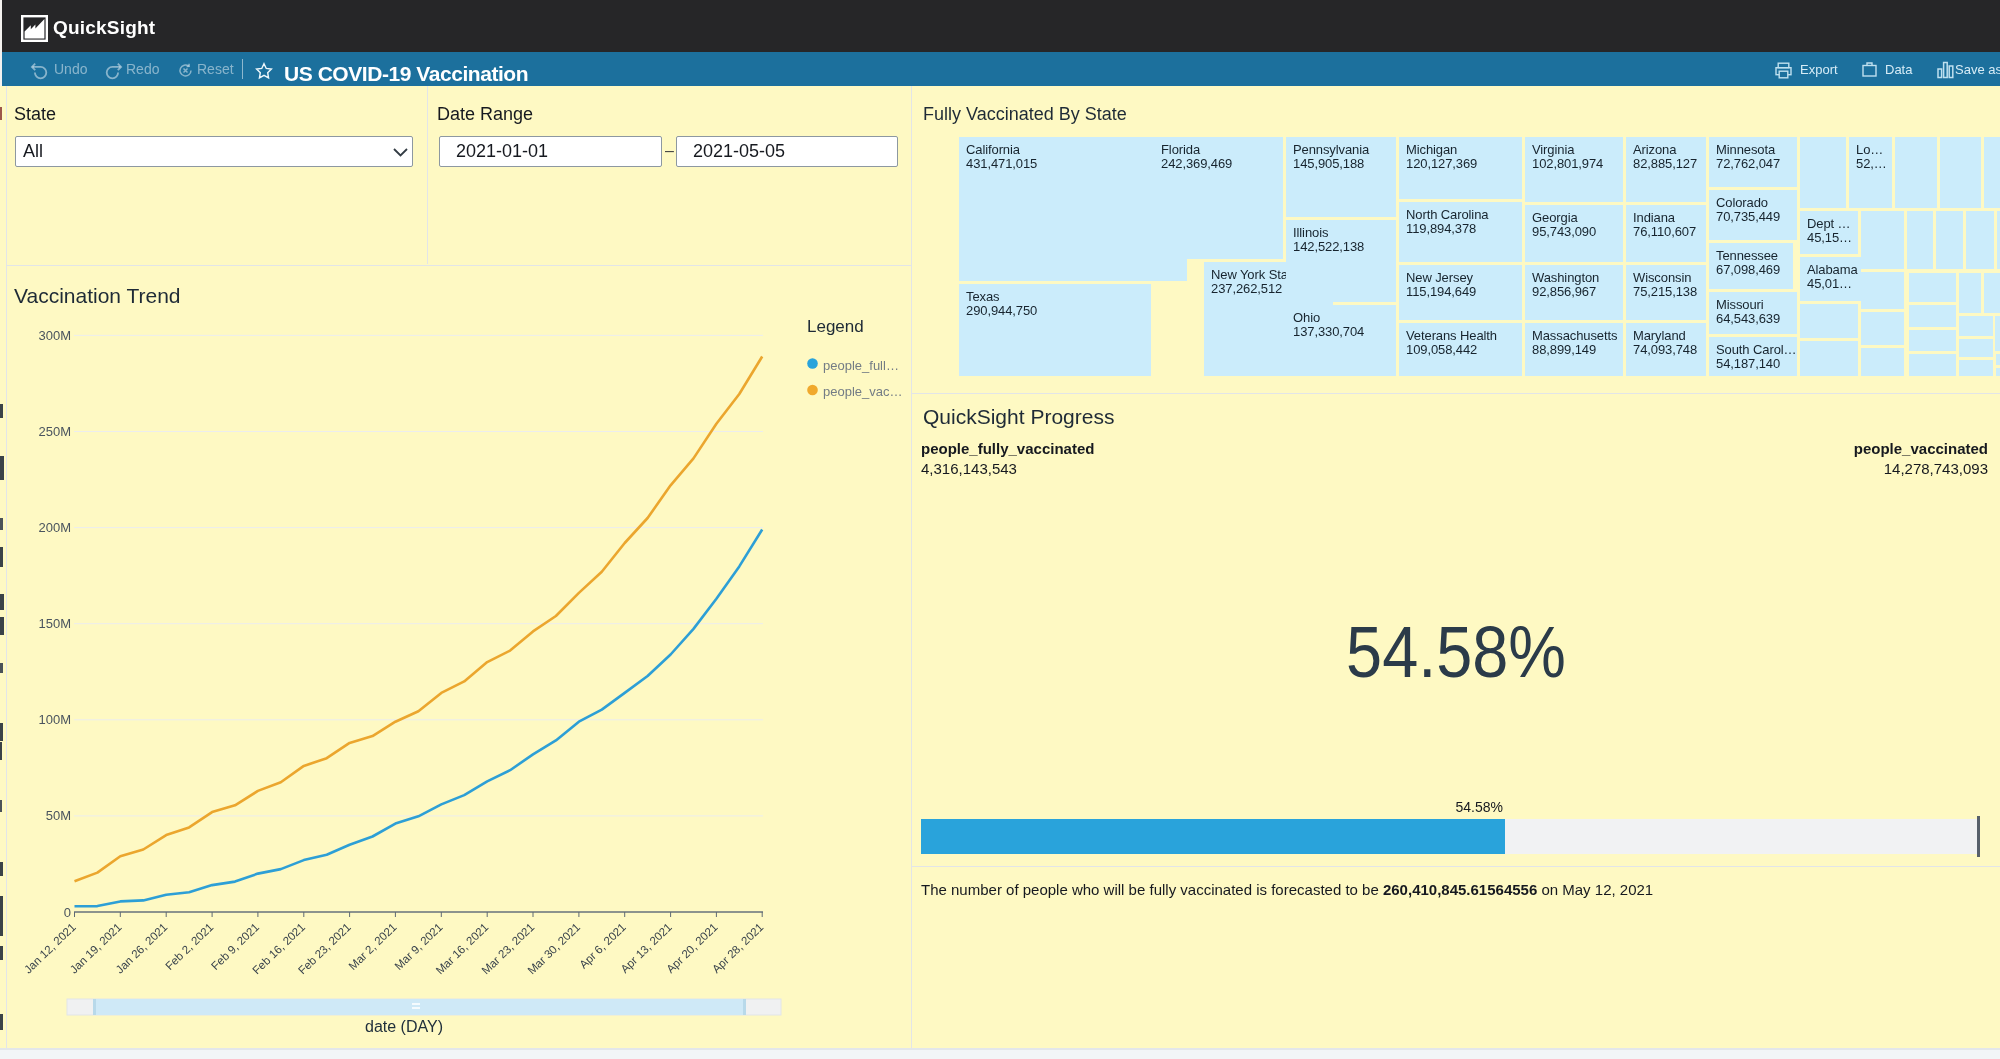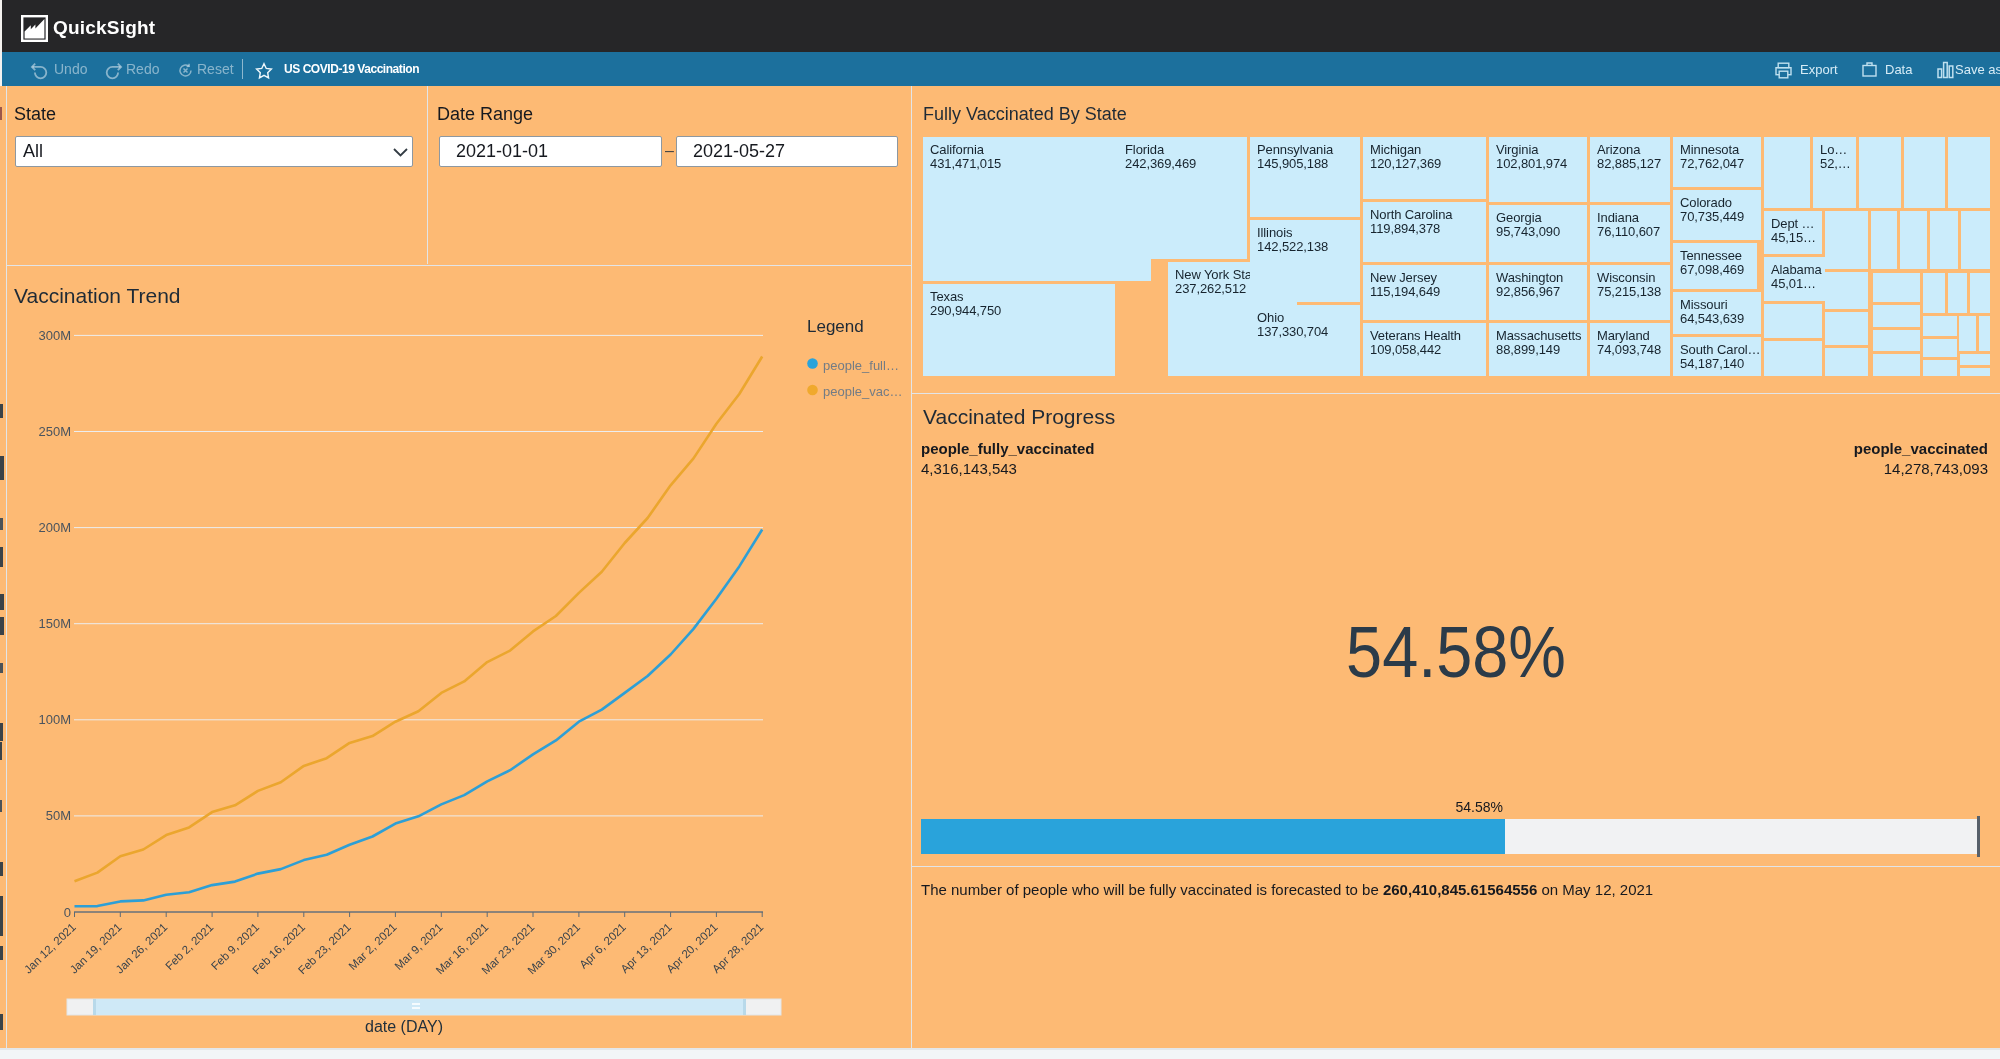--- a/index.html
+++ b/index.html
@@ -7,24 +7,24 @@
   font-family:"Liberation Sans", sans-serif; }
 .abs { position:absolute; }
 #stage { position:relative; width:2000px; height:1059px; }
 
 #hdr { left:0; top:0; width:2000px; height:52px; background:#262628; }
 #hdr .logotxt { left:53px; top:17px; color:#fff; font-size:19px; font-weight:bold; letter-spacing:0.2px; }
 
 #tb { left:0; top:52px; width:2000px; height:34px; background:#1c709d; color:#fff; }
 .tbdim { color:rgba(255,255,255,0.48); font-size:14px; }
 .tbitem { top:9px; }
-#tbtitle { left:284px; top:10px; font-size:12px; font-weight:bold; letter-spacing:-0.45px; }
+#tbtitle { left:284px; top:10px; font-size:21px; font-weight:bold; letter-spacing:-0.45px; }
 .tbright { font-size:13px; color:#d7ecf6; top:10px; white-space:nowrap; }
 
-#content { left:0; top:86px; width:2000px; height:962px; background:#fdba74; }
+#content { left:0; top:86px; width:2000px; height:962px; background:#fef9c3;padding-left:36px; }
 .vline { background:#e2e5e8; width:1px; }
 .hline { background:#e2e5e8; height:1px; }
 .ptitle { color:#1e2a36; font-size:21px; }
 .ptitle2 { color:#1e2a36; font-size:18px; }
 .flabel { color:#16191f; font-size:18px; }
 .fbox { border:1px solid #8d98a1; border-radius:2px; background:#fff; color:#16191f;
   font-size:18px; line-height:29px; padding-left:16px; }
 
 .tile { background:#cbecfb; color:#17242e; font-size:13px; line-height:13.5px; letter-spacing:-0.1px; overflow:hidden; white-space:nowrap; }
 
@@ -95,21 +95,21 @@
 
     <div class="abs flabel" style="left:14px;top:18px">State</div>
     <div class="abs fbox" style="left:15px;top:50px;width:398px;height:31px;padding-left:7px">All</div>
     <svg class="abs" style="left:393px;top:62px" width="15" height="9" viewBox="0 0 15 9" fill="none" stroke="#333c44" stroke-width="1.8">
         <path d="M1 1 L7.5 7.5 L14 1"></path>
       </svg>
 
     <div class="abs flabel" style="left:437px;top:18px">Date Range</div>
     <div class="abs fbox" style="left:439px;top:50px;width:223px;height:31px">2021-01-01</div>
     <div class="abs" style="left:665px;top:56px;font-size:16px;color:#444">–</div>
-    <div class="abs fbox" style="left:676px;top:50px;width:222px;height:31px">2021-05-27</div>
+    <div class="abs fbox" style="left:676px;top:50px;width:222px;height:31px">2021-05-05</div>
 
     <div class="abs ptitle2" style="left:923px;top:18px">Fully Vaccinated By State</div>
     <div class="abs" id="treemap">
 <div class="abs tile" style="left:923px;top:51px;width:228px;height:144px">
           <div style="padding:6px 0 0 7px">California<br>431,471,015</div>
         </div>
 <div class="abs tile" style="left:923px;top:198px;width:192px;height:92px">
           <div style="padding:6px 0 0 7px">Texas<br>290,944,750</div>
         </div>
 <div class="abs tile" style="left:1118px;top:51px;width:129px;height:122px">
@@ -276,21 +276,21 @@
 <rect x="67" y="735" width="714" height="16" fill="#f0f1f2" stroke="#e2e5e8"></rect>
 <rect x="95" y="735" width="650" height="16" fill="#cfe9f7"></rect>
 <rect x="93" y="735" width="3" height="16" fill="#b8d9ea"></rect>
 <rect x="743" y="735" width="3" height="16" fill="#b8d9ea"></rect>
 <line x1="412" x2="420" y1="740" y2="740" stroke="#fff" stroke-width="1.6"></line>
 <line x1="412" x2="420" y1="744" y2="744" stroke="#fff" stroke-width="1.6"></line>
 <text x="404" y="768" text-anchor="middle" font-size="16" fill="#21303c">date (DAY)</text>
 </svg>
 </div>
 
-    <div class="abs ptitle" style="left:923px;top:319px">Vaccinated Progress</div>
+    <div class="abs ptitle" style="left:923px;top:319px">QuickSight Progress</div>
     <div class="abs kpihdr" style="left:921px;top:354px"><b class="k">people_fully_vaccinated</b></div>
     <div class="abs kpihdr" style="left:921px;top:374px">4,316,143,543</div>
     <div class="abs kpihdr" style="right:12px;top:354px;text-align:right"><b class="k">people_vaccinated</b></div>
     <div class="abs kpihdr" style="right:12px;top:374px;text-align:right">14,278,743,093</div>
     <div class="abs" style="left:912px;top:525px;width:1088px;text-align:center;font-size:72px;color:#2b3b49;transform:scaleX(0.9)">54.58%</div>
     <div class="abs" style="left:1403px;top:713px;width:100px;text-align:right;font-size:14px;color:#16191f">54.58%</div>
     <div class="abs" style="left:921px;top:733px;width:1058px;height:35px;background:#f1f2f3"></div>
     <div class="abs" style="left:921px;top:733px;width:584px;height:35px;background:#29a3db"></div>
     <div class="abs" style="left:1977px;top:730px;width:3px;height:41px;background:#57606a"></div>
     <div class="abs hline" style="left:912px;top:780px;width:1088px"></div>

